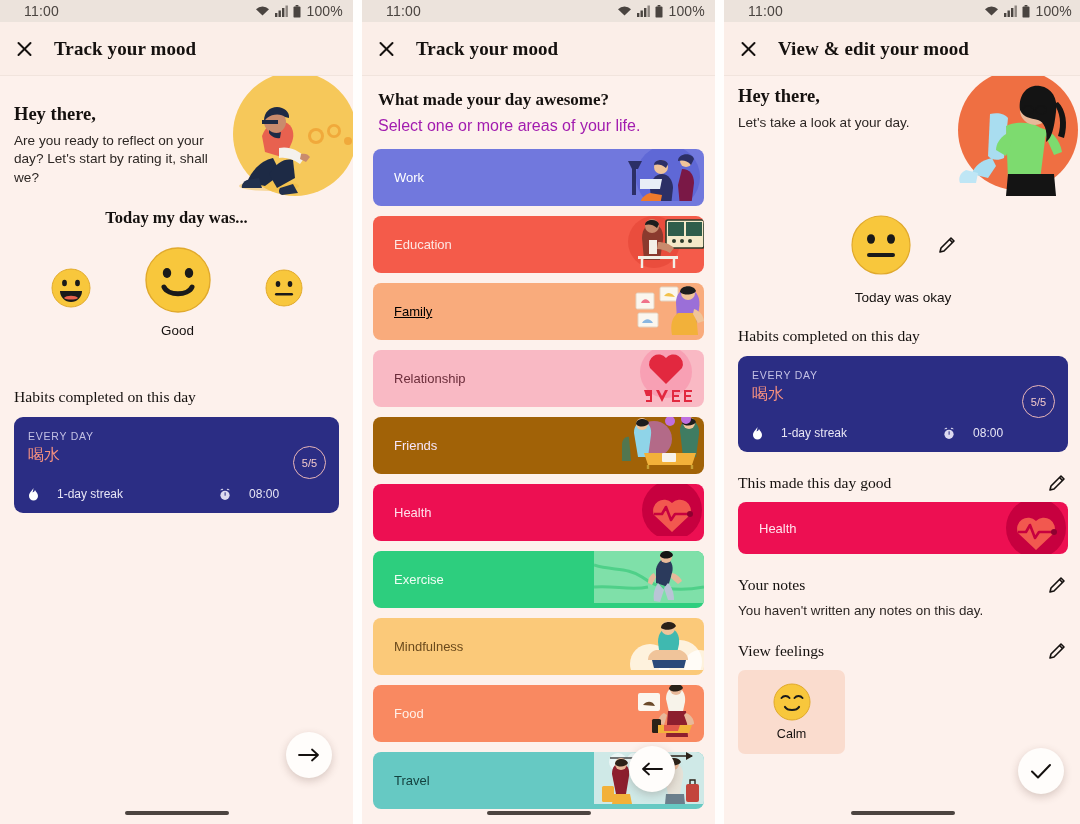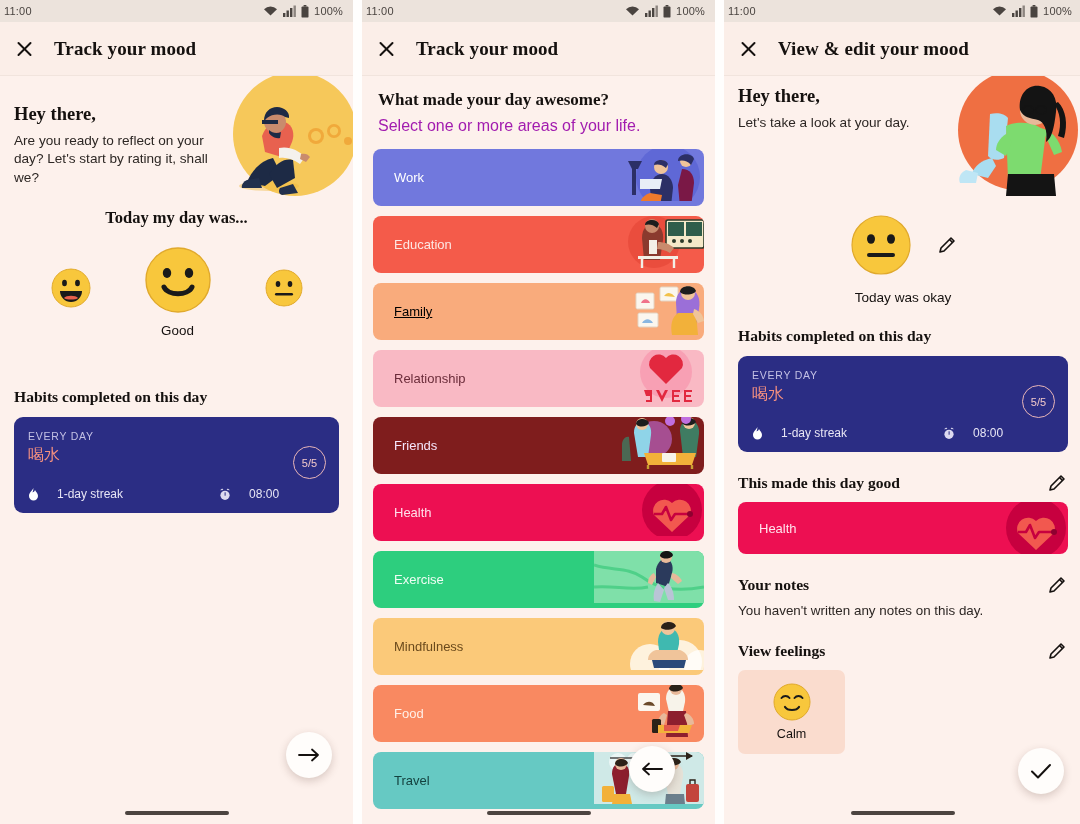--- a/index.html
+++ b/index.html
@@ -21,22 +21,22 @@
   #p1 { width: 353px; }
   .gap { flex: 0 0 9px; background: #fffefd; height: 824px; }
   #p2 { width: 353px; }
   #p3 { width: 358px; }
 
   
   .statusbar {
     height: 22px;
     background: #ece3dc;
     display: flex; align-items: center; justify-content: space-between;
-    padding: 0 10px 0 4px;
-    font-size: 11px; color: #4a4440; letter-spacing: .2px;
+    padding: 0 10px 0 24px;
+    font-size: 14px; color: #4a4440; letter-spacing: .2px;
   }
   .status-right { display: flex; align-items: center; gap: 5px; }
   .sb-ico { display: block; }
 
   
   .appbar {
     height: 54px;
     background: #fbeee8;
     display: flex; align-items: center; gap: 18px;
     padding-left: 14px;
@@ -83,21 +83,21 @@
     margin-top: 18px; padding: 0 24px;
   }
   .mood-item { display: flex; flex-direction: column; align-items: center; cursor: pointer; }
   .mood-label { margin-top: 9px; font-size: 13.4px; color: #15110f; }
 
   .emo { border-radius: 50%; display: block; }
 
   
   .sec-h {
     font-family: "Liberation Serif", serif;
-    font-weight: bold; font-size: 15.6px; color: #15110f;
+    font-weight: normal; font-size: 15.6px; color: #15110f;
   }
   .sec-h-row {
     display: flex; align-items: center; justify-content: space-between;
     padding: 0 16px 0 14px;
   }
 
   
   .habit-card {
     margin: 11px 14px 0 14px;
     background: #2b2d84;
@@ -406,21 +406,21 @@
           <span class="cat-label" style="color: rgb(107, 44, 58);">Relationship</span>
           <svg class="cat-art" viewBox="0 0 110 52" preserveAspectRatio="xMidYMid slice">
             <circle cx="72" cy="22" r="26" fill="#f79ab0" opacity=".8"></circle>
             <path d="M72 34 56 18a9.5 9.5 0 0 1 16-10 9.5 9.5 0 0 1 16 10z" fill="#e2283f"></path>
             <path d="M50 40h8v12h-6v-2h4v-4h-4z" fill="#e2283f"></path>
             <path d="M62 40l6 12 6-12h-3l-3 6-3-6z" fill="#e2283f"></path>
             <path d="M78 40h8v2h-6v3h5v2h-5v3h6v2h-8z" fill="#e2283f"></path>
             <path d="M90 40h8v2h-6v3h5v2h-5v3h6v2h-8z" fill="#e2283f"></path>
           </svg>
         </div>
-        <div class="cat" style="background: #7f1d1d;">
+        <div class="cat" style="background: #a16207;">
           <span class="cat-label" style="color: rgb(246, 230, 251);">Friends</span>
           <svg class="cat-art" viewBox="0 0 110 52" preserveAspectRatio="xMidYMid slice">
             <circle cx="60" cy="22" r="18" fill="#c06fe0" opacity=".6"></circle>
             <path d="M40 16c0-8 5-12 10-11s8 6 7 13l-3 22H44z" fill="#8fd4e8"></path>
             <circle cx="48" cy="7" r="6" fill="#f0c49a"></circle>
             <path d="M42 7c0-6 11-7 13-1-2 4-10 5-13 1z" fill="#1d1d1d"></path>
             <path d="M86 14c0-8 6-12 11-11s9 7 8 14l-3 23H89z" fill="#3f7c62"></path>
             <circle cx="95" cy="6" r="6" fill="#f0c49a"></circle>
             <path d="M88 6c0-6 12-7 14-1-2 4-11 5-14 1z" fill="#1d1d1d"></path>
             <path d="M50 36h52l-4 12H54z" fill="#f2b13a"></path>

